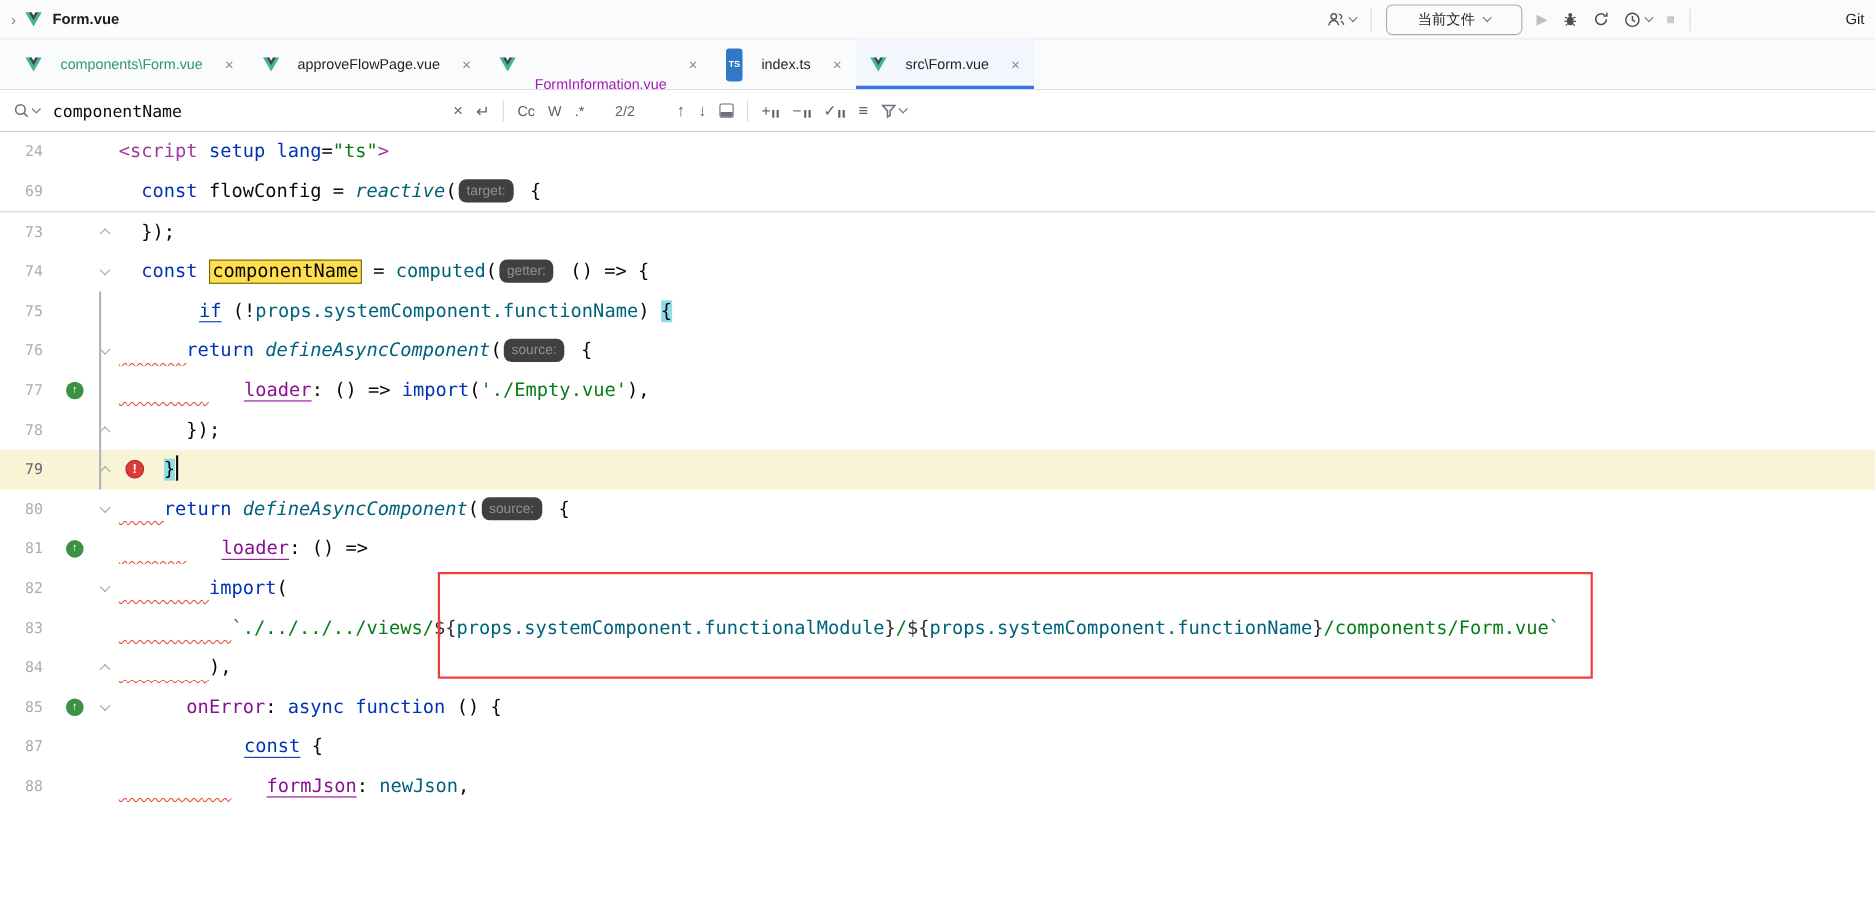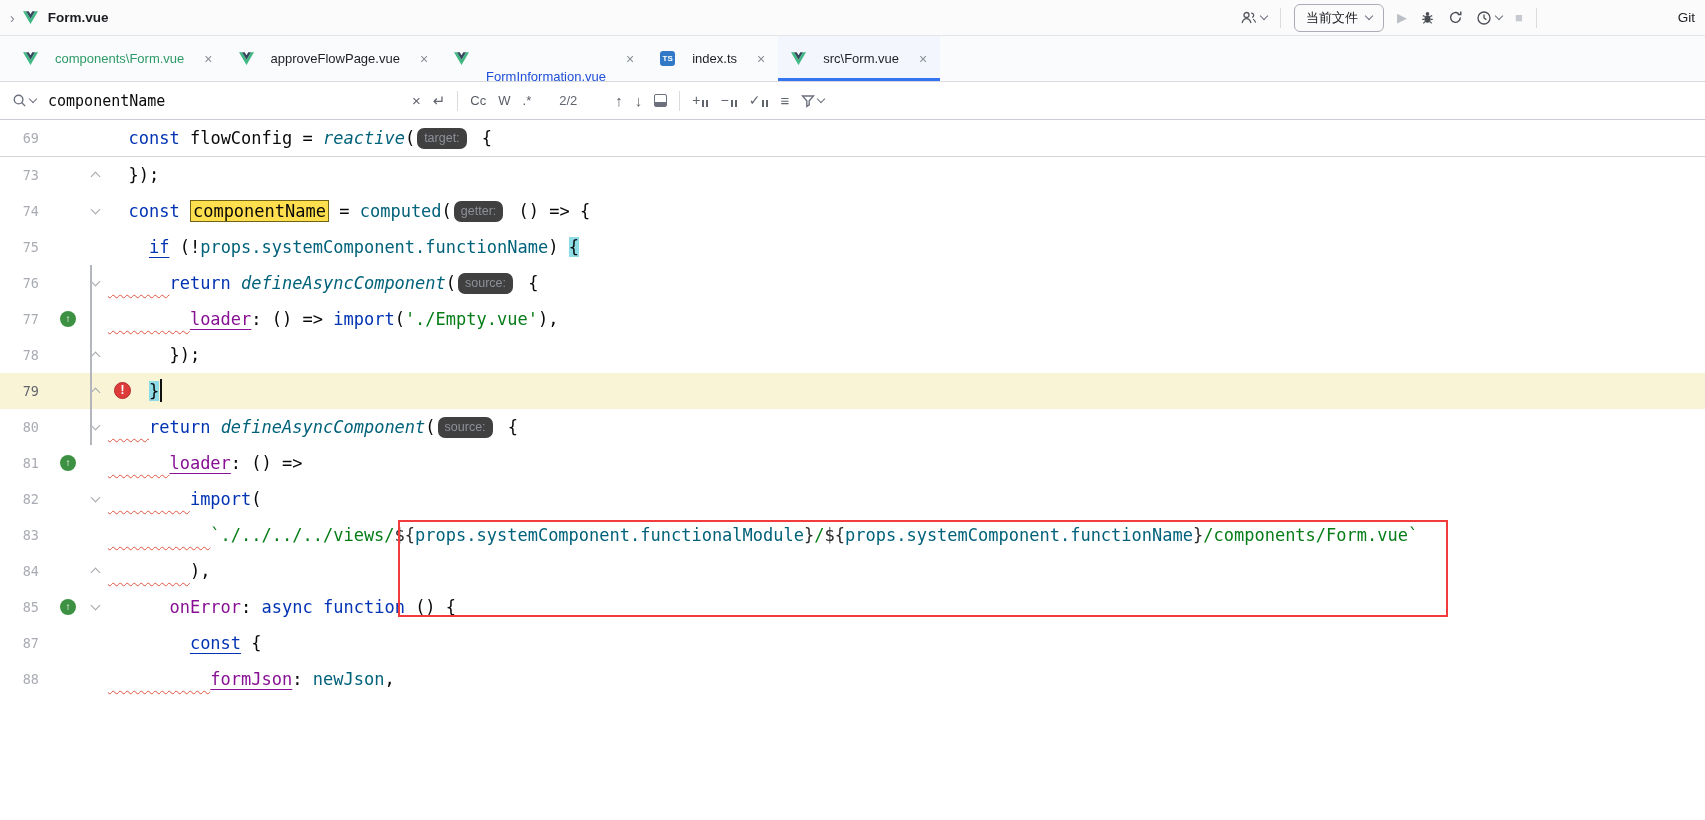--- a/index.html
+++ b/index.html
@@ -10,33 +10,33 @@
     background:#FBFBFC;border-bottom:1px solid #E4E5E9;}
   .crumb{color:#83868E;font-size:14px;}
   .vlogo{display:inline-flex;align-items:center;}
   .wtitle{font-weight:bold;font-size:13.5px;color:#1A1C20;margin-left:2px;}
   .tb-right{margin-left:auto;display:flex;align-items:center;gap:13px;}
   .tbtn{display:inline-flex;align-items:center;gap:4px;color:#4A4D54;font-size:15px;}
   .play{color:#BCBFC6;font-size:13px;}
   .stop{color:#C6C9CF;font-size:13px;}
   .vdiv{width:1px;height:20px;background:#D9DBDF;}
   .runcfg{display:inline-flex;align-items:center;gap:8px;border:1px solid #A9ACB4;
-    border-radius:6px;background:#FBFBFC;padding:4px 11px;font-size:13px;color:#1A1C20;
+    border-radius:6px;background:#FBFBFC;padding:4px 28px;font-size:13px;color:#1A1C20;
     font-family:"Liberation Sans",sans-serif;}
   .cdown{width:6px;height:6px;border-right:1.4px solid #6C707E;border-bottom:1.4px solid #6C707E;
     transform:rotate(45deg);display:inline-block;margin-bottom:3px;}
   .gitmenu{font-size:13.5px;color:#1A1C20;margin-left:128px;white-space:nowrap;}
   
   .tabs{height:46px;display:flex;align-items:stretch;background:#FAFBFC;
     border-bottom:1px solid #D8DADE;padding-left:10px;}
   .tab{display:flex;align-items:center;gap:17px;padding:0 13px;font-size:13px;position:relative;}
   .tab.active{background:#F3F7FD;box-shadow:inset 0 -3px 0 #3574F0;}
   .ticon{display:inline-flex;align-items:center;}
   .tclose{color:#898D96;font-size:14px;margin-left:3px;}
-  .tsbadge{width:15px;height:15px;background:#3178C6;color:#fff;border-radius:3px;
+  .tsbadge{width:15px;height:30px;background:#3178C6;color:#fff;border-radius:3px;
     font-size:8px;font-weight:bold;display:flex;align-items:center;justify-content:center;}
   
   .searchbar{height:38px;display:flex;align-items:center;gap:12px;padding:0 12px;
     background:#fff;border-bottom:1px solid #C9CCD2;}
   .sic{display:inline-flex;align-items:center;gap:3px;}
   .query{font-family:"DejaVu Sans Mono",monospace;font-size:15px;color:#0A0A0A;width:352px;
     white-space:nowrap;overflow:hidden;}
   .sbtn{color:#60646D;font-size:15px;display:inline-flex;align-items:center;gap:3px;}
   .tgl{font-size:13px;color:#585C65;}
   .results{font-size:13px;color:#60646D;margin:0 26px 0 16px;}
@@ -72,21 +72,21 @@
   .code .kw{color:#0033B3;}
   .code .id{color:#0A0A0A;}
   .code .fn{color:#00627A;}
   .code .fni{color:#00627A;font-style:italic;}
   .code .str{color:#067D17;}
   .code .tag{color:#A4379F;}
   .code .prop{color:#871094;}
   .code .chain{color:#00627A;}
   .code .plain{color:#080808;}
   .code .delim{color:#2B2B2B;}
-  .code .u{text-decoration:underline;text-underline-offset:4px;}
+  .code .u{text-decoration:underline;text-underline-offset:4px;margin-left:32px;}
   .inlay{display:inline-block;background:#404040;color:#8D9099;border-radius:7px;
     font-size:12.5px;line-height:21px;padding:0 7px;margin:0 5px 0 2px;vertical-align:2px;
     font-family:"Liberation Sans",sans-serif;}
   .hit{background:#FFDF4E;border:1.5px solid #6F6317;padding:0 2px;color:#080808;}
   .brace{background:#8EDCE6;}
   .caretbar{display:inline-block;width:2px;height:23px;background:#101010;
     vertical-align:-5px;margin-left:1px;}
   .fold-guide{position:absolute;left:90px;top:145px;width:1.5px;height:180px;background:#B3B6BC;}
   .annotation{position:absolute;left:398px;top:400px;width:1050px;height:97px;
     border:2px solid #F23C3C;pointer-events:none;z-index:5;}
@@ -168,21 +168,21 @@
         <span class="tlabel" style="color: rgb(29, 31, 36);">approveFlowPage.vue</span>
         <span class="tclose">×</span>
       </div>
       <div class="tab">
         <span class="ticon">
           <svg width="15" height="14" viewBox="0 0 24 22">
             <path fill="#41B883" d="M0 0h4.8L12 12.3 19.2 0H24L12 20.6z"></path>
             <path fill="#35495E" d="M4.8 0h4.3L12 4.9 14.9 0h4.3L12 12.3z"></path>
           </svg>
         </span>
-        <span class="tlabel" style="color: #1d4ed8; margin-top: 36px;">FormInformation.vue</span>
+        <span class="tlabel" style="color: #a21caf; margin-top: 36px;">FormInformation.vue</span>
         <span class="tclose">×</span>
       </div>
       <div class="tab">
         <span class="ticon">
           <span class="tsbadge">TS</span>
         </span>
         <span class="tlabel" style="color: rgb(29, 31, 36);">index.ts</span>
         <span class="tclose">×</span>
       </div>
       <div class="tab active">
@@ -245,20 +245,26 @@
       <svg width="14" height="14" viewBox="0 0 14 14">
           <path d="M1.5 2h11L8.2 6.8v4.1L5.8 12.4V6.8z" fill="none" stroke="#6C707E" stroke-width="1.4"></path>
         </svg>
       <span class="cdown"></span>
     </span>
   </div>
 
   <div class="editor" id="editor">
     <div class="sticky" id="sticky">
         <div class="row">
+          <div class="gnum">24</div>
+          <div class="gico"></div>
+          <div class="gfold"></div>
+          <div class="code"><span class="tag">&lt;script</span><span class="plain"> </span><span class="kw">setup</span><span class="plain"> </span><span class="kw">lang</span><span class="plain">=</span><span class="str">"ts"</span><span class="tag">&gt;</span></div>
+        </div>
+        <div class="row">
           <div class="gnum">69</div>
           <div class="gico"></div>
           <div class="gfold"></div>
           <div class="code"><span class="ind">&nbsp;&nbsp;</span><span class="kw">const</span><span class="plain"> </span><span class="id">flowConfig</span><span class="plain"> = </span><span class="fni">reactive</span><span class="plain">(</span><span class="inlay">target:</span><span class="plain"> {</span></div>
         </div>
       </div>
     <div id="rows">
         <div class="row">
           <div class="gnum">73</div>
           <div class="gico"></div>

